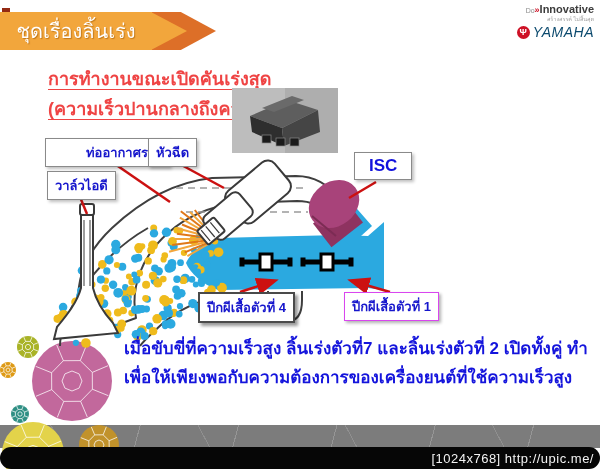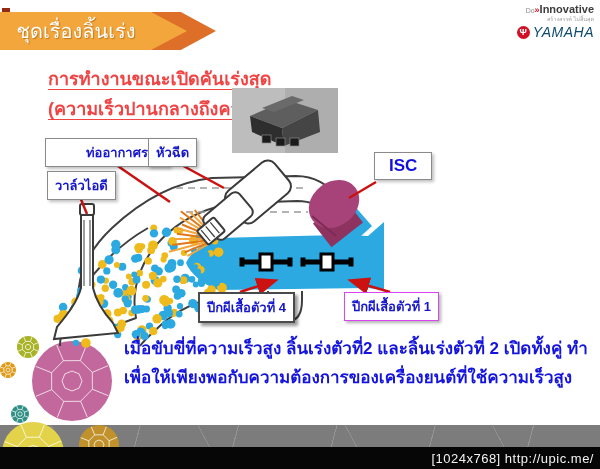--- a/index.html
+++ b/index.html
@@ -33,36 +33,36 @@
   #ecu{position:absolute;left:232px;top:88px;width:106px;height:65px;z-index:5;}
   
   #diagram{position:absolute;left:0;top:0;width:600px;height:469px;z-index:5;pointer-events:none;}
   
   .callout{position:absolute;z-index:7;background:#ffffff;border:1px solid #8a8a8a;
     box-shadow:2px 2px 3px rgba(0,0,0,.25);color:#1616cc;font-weight:bold;font-size:13px;
     padding:3px 7px;white-space:nowrap;}
   #lbl-air{left:45px;top:138px;padding-left:40px;}
   #lbl-inj{left:148px;top:138px;}
   #lbl-valve{left:47px;top:171px;}
-  #lbl-isc{left:374px;top:152px;font-size:17px;padding:3px 14px;color:#1111dd;}
+  #lbl-isc{left:354px;top:152px;font-size:17px;padding:3px 14px;color:#1111dd;}
   #lbl-b2{left:198px;top:292px;border:2px solid #4a4a4a;box-shadow:3px 3px 3px rgba(0,0,0,.4);}
   #lbl-b1{left:344px;top:292px;border:1px solid #d946ef;box-shadow:2px 2px 3px rgba(0,0,0,.3);}
   
   #body-text{position:absolute;left:124px;top:334px;width:472px;z-index:5;color:#1414dc;
     font-weight:bold;font-size:17px;line-height:29px;}
   #body-text div{white-space:nowrap;}
   
   #gems{position:absolute;left:0;top:0;width:600px;height:469px;z-index:2;pointer-events:none;}
   
   #band-grey{position:absolute;left:0;top:425px;width:600px;height:23px;background:#7c7c7c;z-index:1;}
   #band-grey:after{content:"";position:absolute;inset:0;
     background-image:repeating-linear-gradient(105deg,transparent 0 40px,rgba(255,255,255,.20) 40px 41px,transparent 41px 95px),
                      repeating-linear-gradient(62deg,transparent 0 55px,rgba(255,255,255,.15) 55px 56px,transparent 56px 130px);}
   #band-black{position:absolute;left:0;top:447px;width:600px;height:22px;background:#060606;z-index:8;
-    display:flex;align-items:center;justify-content:flex-end;}
+    display:flex;align-items:center;justify-content:flex-end;border-radius:11px;}
   #watermark{color:#f2f2f2;font-size:13px;padding-right:6px;letter-spacing:.5px;}
 </style>
 </head>
 <body>
 
 <div id="slide">
 
   <div id="banner-fold"></div>
   <div id="banner-back"></div>
   <div id="banner-tip"></div>
@@ -463,21 +463,21 @@
   </svg>
 
   <div class="callout" id="lbl-air">ท่ออากาศรอง</div>
   <div class="callout" id="lbl-inj">หัวฉีด</div>
   <div class="callout" id="lbl-valve">วาล์วไอดี</div>
   <div class="callout" id="lbl-isc">ISC</div>
   <div class="callout" id="lbl-b2">ปีกผีเสื้อตัวที่ 4</div>
   <div class="callout" id="lbl-b1">ปีกผีเสื้อตัวที่ 1</div>
 
   <div id="body-text">
-    <div>เมื่อขับขี่ที่ความเร็วสูง ลิ้นเร่งตัวที่2 และลิ้นเร่งตัวที่ 2 เปิดทั้งคู่ ทำ</div>
+    <div>เมื่อขับขี่ที่ความเร็วสูง ลิ้นเร่งตัวที่7 และลิ้นเร่งตัวที่ 2 เปิดทั้งคู่ ทำ</div>
     <div>เพื่อให้เพียงพอกับความต้องการของเครื่องยนต์ที่ใช้ความเร็วสูง</div>
   </div>
 
   <div id="band-grey"></div>
   <div id="band-black">
     <span id="watermark">[1024x768] http://upic.me/</span>
   </div>
 
 </div>
 

